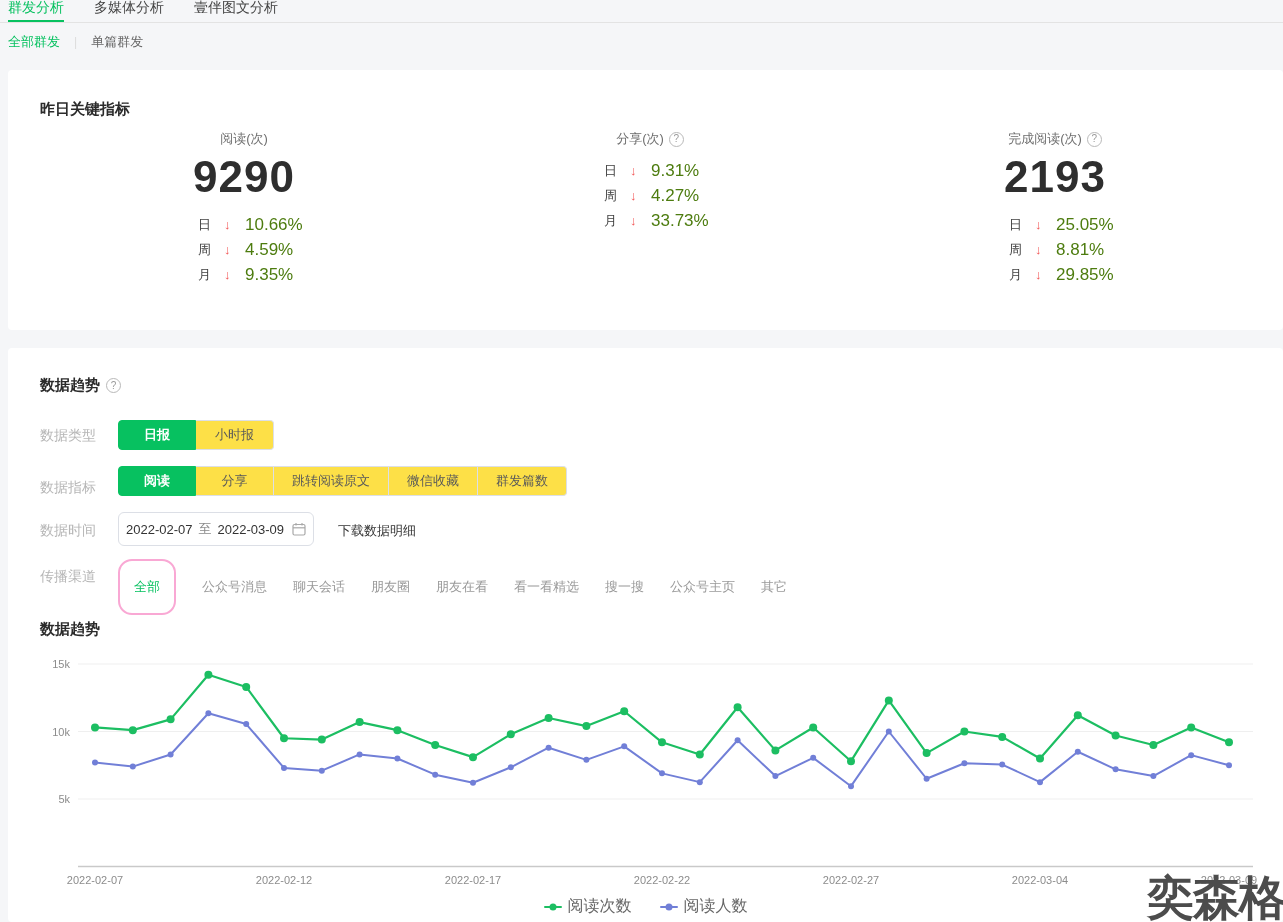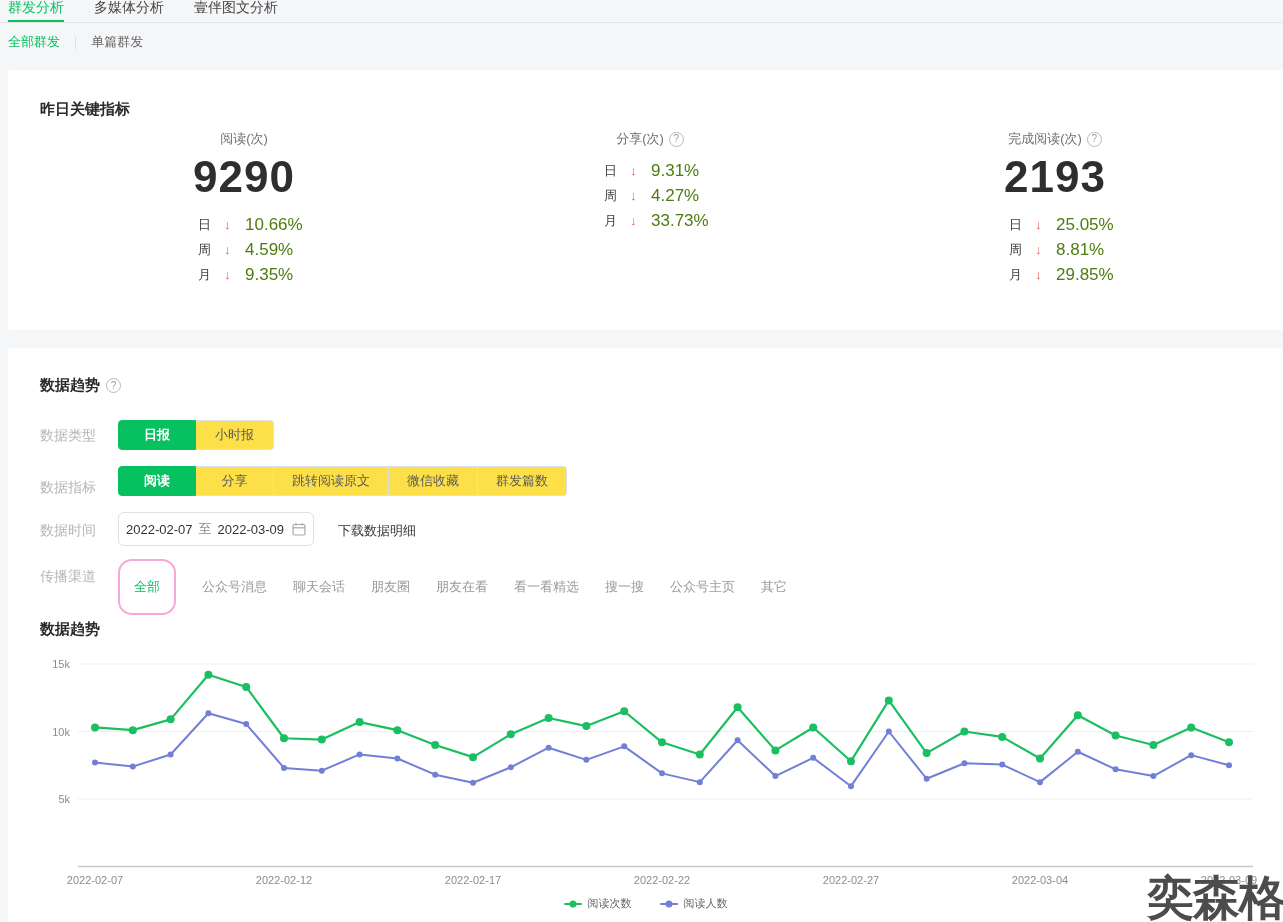--- a/index.html
+++ b/index.html
@@ -80,21 +80,21 @@
   .channel-item { font-size:13px; color:#9a9a9a; cursor:pointer; white-space:nowrap; }
   .channel-item.pill {
     color:#07C160; border:2px solid #f9a8d4; border-radius:14px;
     padding:17px 14px; font-weight:normal;
   }
 
   
   .chart-subtitle { position:absolute; left:32px; top:272px; font-size:15px; font-weight:bold; color:#2b2b2b; }
   .chart-svg { position:absolute; left:0; top:295px; }
   .legend { position:absolute; left:0; top:548px; width:100%; display:flex; justify-content:center; gap:28px; }
-  .legend-item { display:flex; align-items:center; gap:6px; font-size:11px; color:#666; cursor:pointer; }
+  .legend-item { display:flex; align-items:center; gap:6px; font-size:16px; color:#666; cursor:pointer; }
   .legend-marker { position:relative; width:18px; height:2px; border-radius:1px; }
   .legend-marker .dot {
     position:absolute; left:50%; top:50%; transform:translate(-50%,-50%);
     width:7px; height:7px; border-radius:50%;
   }
 
   
   .watermark {
     position:absolute; right:-2px; bottom:-8px; z-index:40;
     font-size:47px; font-weight:bold; color:#4c4c4c; letter-spacing:-1px;

